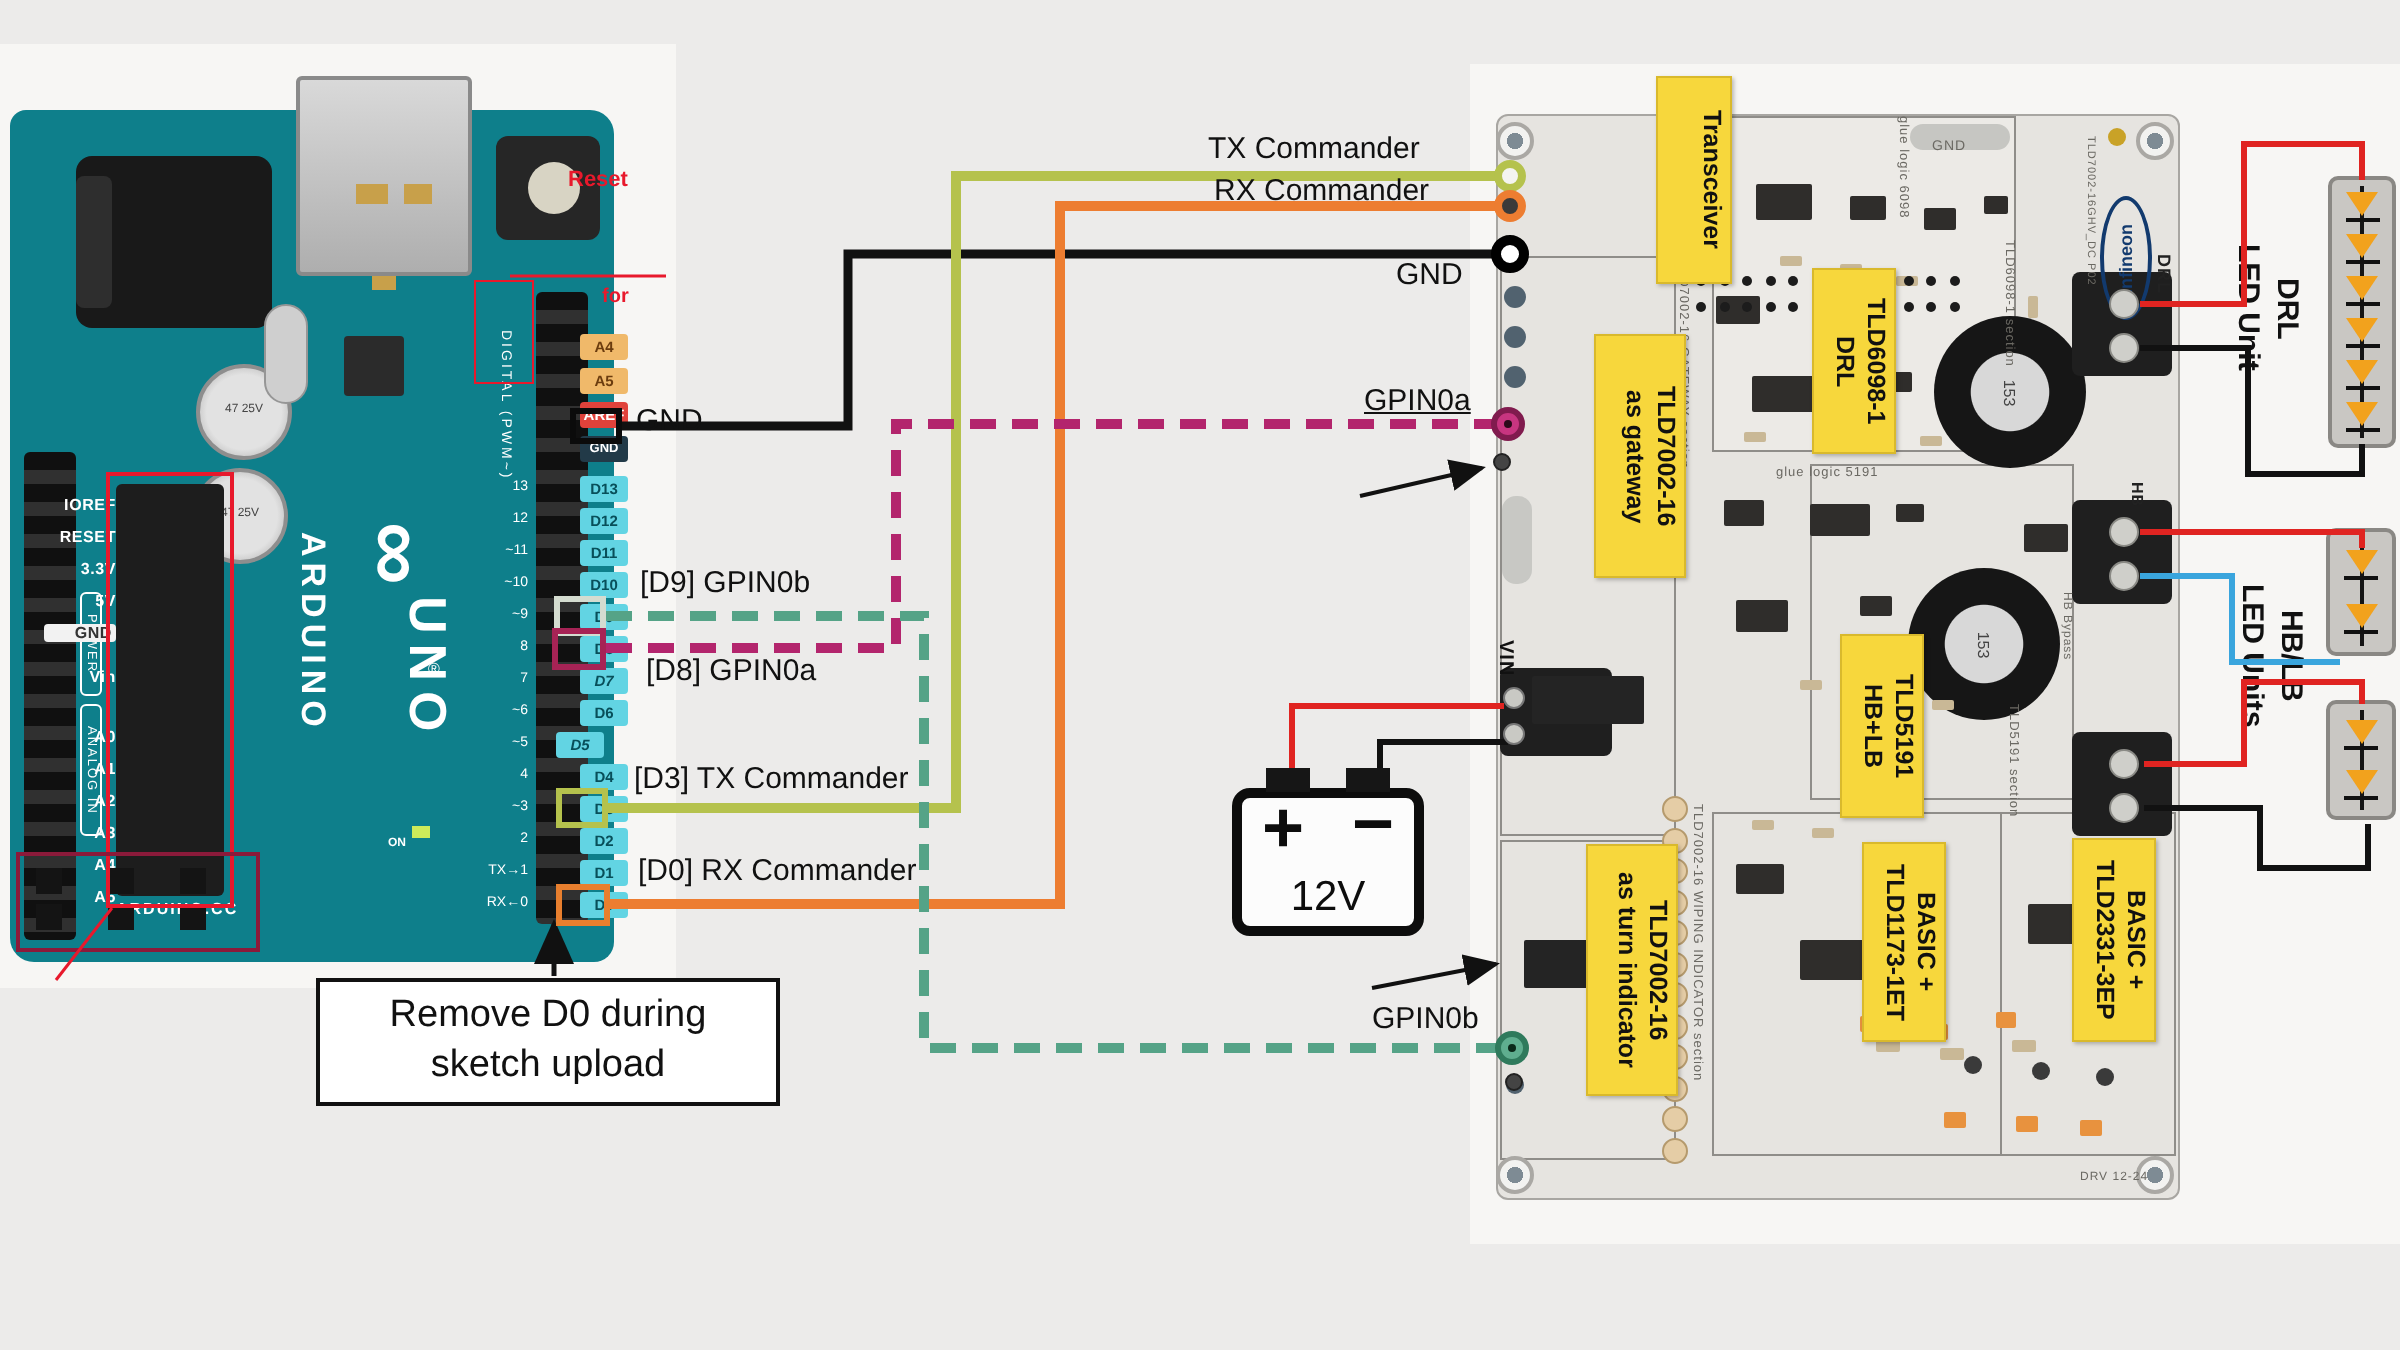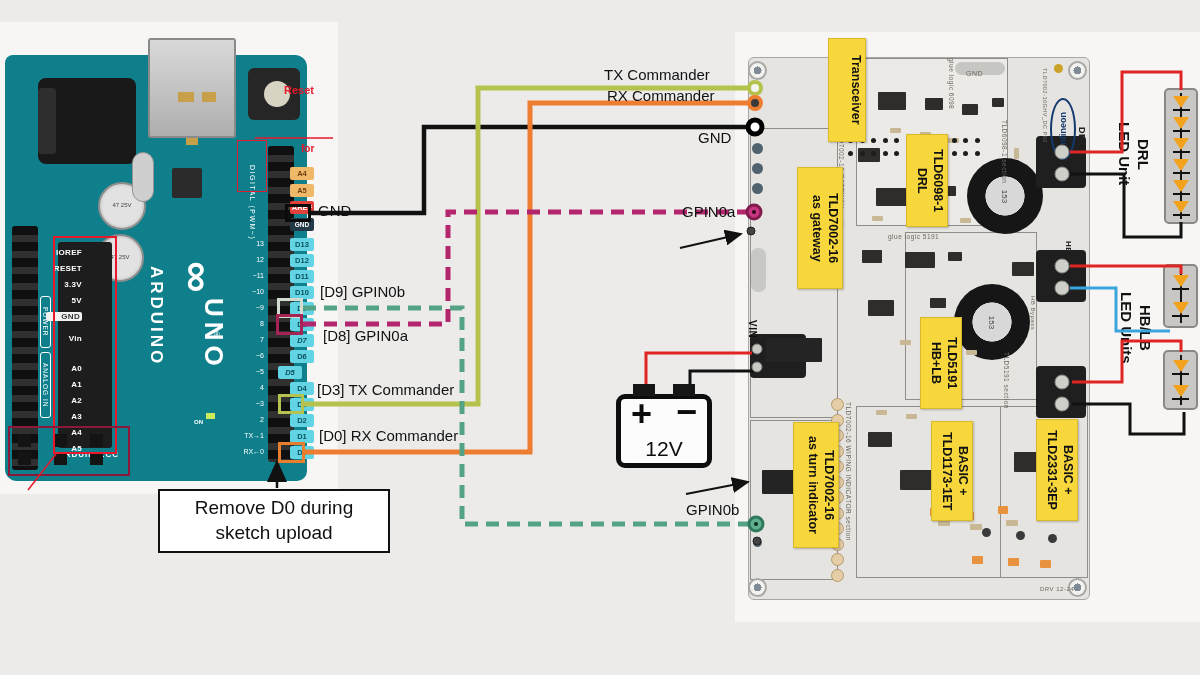--- a/index.html
+++ b/index.html
@@ -31,21 +31,21 @@
   #usb-redbox{left:237px;top:140px;width:30px;height:52px;border:1px solid #e8192c;z-index:4;}
   .icsp-pin{position:absolute;width:13px;height:13px;background:#141414;z-index:3;}
   .smdcap{position:absolute;background:#c8a04a;z-index:3;}
 
   .chip{position:absolute;width:24px;height:13px;border-radius:2px;font-size:7.5px;font-weight:bold;display:flex;align-items:center;justify-content:center;z-index:3;}
   .chip-cyan{background:#62d4e3;color:#084f5a;}
   .chip-analog{background:#f0b96a;color:#6b3c0e;}
   .chip-aref{background:#e0423b;color:#fff;}
   .chip-gnddark{background:#223a48;color:#fff;font-size:6.5px;}
   .silk-num{position:absolute;width:28px;font-size:7px;color:#fff;text-align:right;z-index:3;}
-  .left-pin{position:absolute;left:22px;width:36px;font-size:8px;font-weight:bold;color:#fff;text-align:right;letter-spacing:0.3px;z-index:3;margin-left:24px;}
+  .left-pin{position:absolute;left:22px;width:36px;font-size:8px;font-weight:bold;color:#fff;text-align:right;letter-spacing:0.3px;z-index:3;}
   .left-pin-white{background:#f2f2f2;color:#333;border-radius:2px;padding:0 2px;}
   .vgroup{position:absolute;writing-mode:vertical-rl;text-orientation:sideways;color:#fff;border:1px solid #fff;border-radius:3px;font-size:6.5px;letter-spacing:1px;padding:2px 1px;text-align:center;z-index:3;}
   #grp-power{left:40px;top:296px;height:52px;}
   #grp-analog{left:40px;top:352px;height:66px;}
   #grp-digital{position:absolute;left:249px;top:165px;height:160px;writing-mode:vertical-rl;text-orientation:sideways;color:#fff;font-size:7px;letter-spacing:1.5px;z-index:3;}
   .ard-brand{position:absolute;left:146px;top:266px;writing-mode:vertical-rl;text-orientation:sideways;color:#fff;font-weight:bold;font-size:17px;letter-spacing:3px;z-index:3;}
   .ard-inf{position:absolute;left:168px;top:266px;width:60px;color:#fff;font-size:44px;font-weight:bold;transform:rotate(90deg);z-index:3;}
   .ard-reg{position:absolute;left:214px;top:330px;color:#fff;font-size:8px;z-index:3;}
   .ard-uno{position:absolute;left:198px;top:298px;writing-mode:vertical-rl;text-orientation:sideways;color:#fff;font-weight:bold;font-size:26px;letter-spacing:5px;z-index:3;}
   #ard-site{position:absolute;left:58px;top:450px;color:#fff;font-size:8px;font-weight:bold;letter-spacing:1px;z-index:3;}
@@ -110,21 +110,21 @@
   .unit-label{position:absolute;writing-mode:vertical-rl;text-orientation:mixed;font-weight:bold;font-size:15px;color:#111;text-align:center;line-height:1.3;z-index:6;}
   #drl-label{left:1114px;top:98px;height:112px;}
   #hblb-label{left:1116px;top:278px;height:100px;}
 
   
   #wires{position:absolute;left:0;top:0;width:1200px;height:675px;z-index:8;pointer-events:none;}
 
   
   .lbl{position:absolute;font-size:15px;color:#111;z-index:9;white-space:nowrap;}
   #lbl-tx{left:604px;top:66px;} #lbl-rx{left:607px;top:87px;text-align:center;}
-  #lbl-gnd-board{left:698px;top:129px;} #lbl-gpin0a{left:682px;top:203px;}
+  #lbl-gnd-board{left:698px;top:129px;} #lbl-gpin0a{left:682px;top:192px;text-decoration:underline;}
   #lbl-gpin0b{left:686px;top:501px;} #lbl-gnd-arduino{left:318px;top:202px;}
   #lbl-d9{left:320px;top:283px;} #lbl-d8{left:323px;top:327px;}
   #lbl-d3{left:317px;top:381px;} #lbl-d0{left:319px;top:427px;}
   .addr{position:absolute;width:104px;height:38px;background:#ebe9e7;border:2px solid #2b2b2b;display:flex;align-items:center;justify-content:center;font-size:13.5px;letter-spacing:0.5px;color:#111;z-index:9;}
   #addr4{left:574px;top:221px;} #addr5{left:580px;top:471px;}
   #remove-box{position:absolute;left:158px;top:489px;width:232px;height:64px;background:#fff;border:2.5px solid #111;display:flex;flex-direction:column;align-items:center;justify-content:center;font-size:19px;color:#111;line-height:1.3;z-index:9;}
   #battery{position:absolute;left:616px;top:394px;width:96px;height:74px;border:5px solid #0d0d0d;border-radius:9px;background:#fcfcfc;z-index:9;}
   .batt-term{position:absolute;top:-15px;width:22px;height:12px;background:#161616;}
   #batt-term-plus{left:12px;} #batt-term-minus{right:12px;}
   #batt-plus{position:absolute;left:10px;top:-6px;font-size:36px;font-weight:bold;color:#0d0d0d;}

